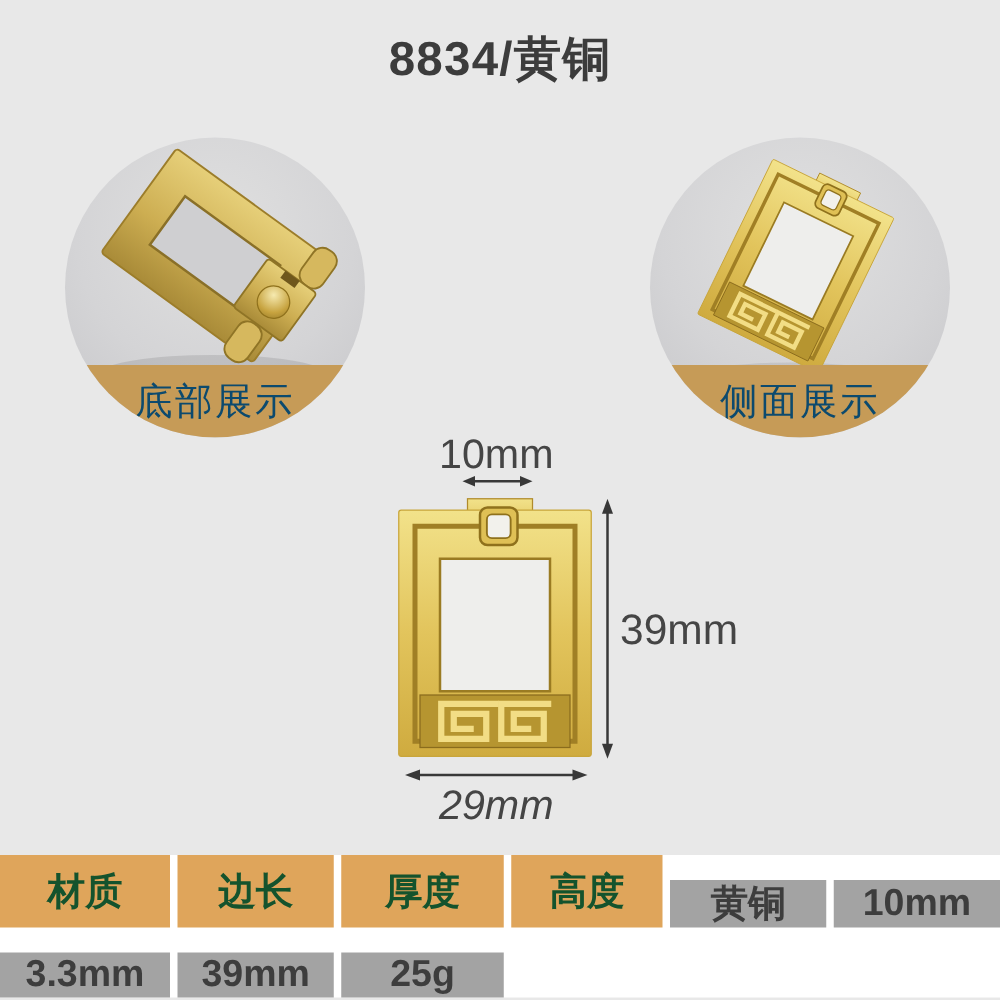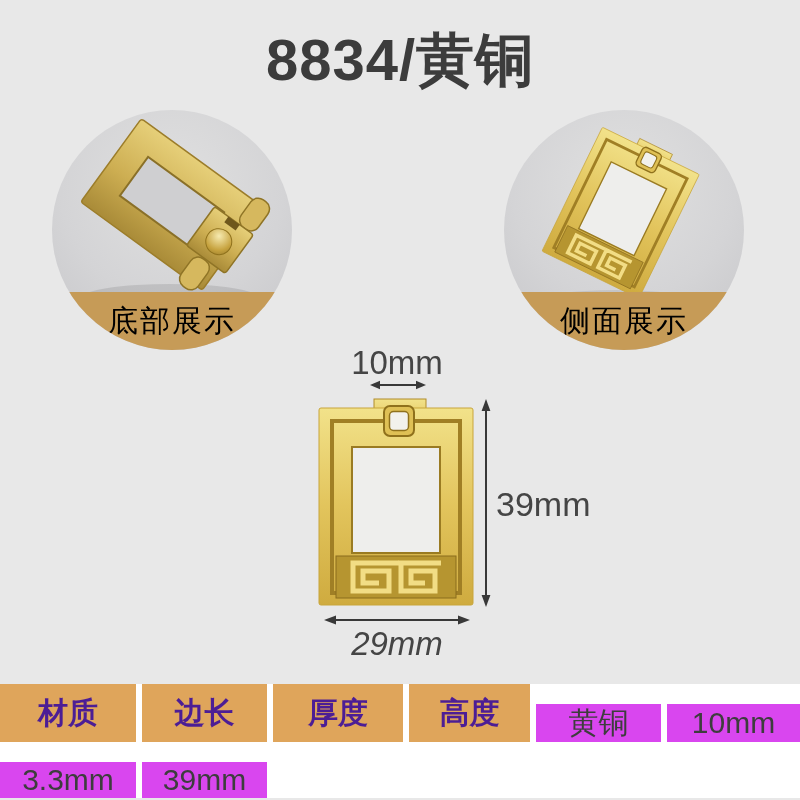--- a/index.html
+++ b/index.html
@@ -3,57 +3,57 @@
 <meta charset="utf-8">
 <style>
   html,body{margin:0;padding:0;}
   .page{
     position:relative;width:800px;height:800px;overflow:hidden;
     background:#e8e8e8;
     font-family:"Liberation Sans","DejaVu Sans",sans-serif;
   }
   .title{
     position:absolute;left:0;right:0;top:22px;margin:0;
-    text-align:center;font-size:58px;font-weight:700;letter-spacing:1px;
+    text-align:center;font-size:38px;font-weight:700;letter-spacing:1px;
     color:#3c3c3c;
   }
   
   .photo{
     position:absolute;top:110px;width:240px;height:240px;border-radius:50%;
     overflow:hidden;
     background:radial-gradient(circle at 50% 32%,#e0e0e0 0%,#d4d4d6 55%,#c5c5c8 100%);
   }
   .photo-left{left:52px;}
-  .photo-right{left:504px;}
+  .photo-right{left:520px;}
   .photo svg{position:absolute;left:0;top:0;}
   .band{
     position:absolute;left:0;bottom:0;width:100%;height:58px;
     background:#c69b57;display:flex;align-items:center;justify-content:center;
   }
-  .band span{color:#000000;font-size:30px;letter-spacing:2px;font-weight:400;}
+  .band span{color:#0c4a6e;font-size:30px;letter-spacing:2px;font-weight:400;}
   
   .diagram-svg{position:absolute;left:315px;top:372px;}
   .dim-label{
     position:absolute;color:#454545;font-size:33px;line-height:34px;font-weight:400;
   }
   .dim-top{left:314px;top:346px;width:166px;text-align:center;}
   .dim-right{left:496px;top:487px;font-size:34px;}
   .dim-bottom{left:314px;top:627px;width:166px;text-align:center;font-style:italic;}
   
   .spec-table{
     position:absolute;left:0;top:684px;width:800px;height:114px;
     display:grid;
     grid-template-columns:136px 125px 130px 121px 125px 133px;
     grid-template-rows:58px 56px;
     column-gap:6px;background:#ffffff;
   }
   .th,.td{display:flex;align-items:center;justify-content:center;}
-  .th{background:#dfa55b;color:#4c1d95;font-size:30px;font-weight:700;}
+  .th{background:#dfa55b;color:#14532d;font-size:30px;font-weight:700;}
   .th.hl{background:#f6ad21;}
-  .td{background:#d946ef;color:#3d3d3d;font-size:30px;font-weight:400;margin-top:20px;}
+  .td{background:#a3a3a3;color:#3d3d3d;font-size:30px;font-weight:700;margin-top:20px;}
 </style>
 </head>
 <body>
 
 <div class="page">
 
   <svg width="0" height="0" style="position:absolute" aria-hidden="true">
     <defs>
       <linearGradient id="goldV" x1="0" y1="0" x2="0" y2="1">
         <stop offset="0" stop-color="#f2e28a"></stop>
@@ -144,15 +144,16 @@
 
   <div class="spec-table">
     <div class="th">材质</div>
     <div class="th">边长</div>
     <div class="th">厚度</div>
     <div class="th">高度</div>
     <div class="td">黄铜</div>
     <div class="td">10mm</div>
     <div class="td">3.3mm</div>
     <div class="td">39mm</div>
+    <div class="td">25g</div>
   </div>
 
 </div>
 
 </body></html>

